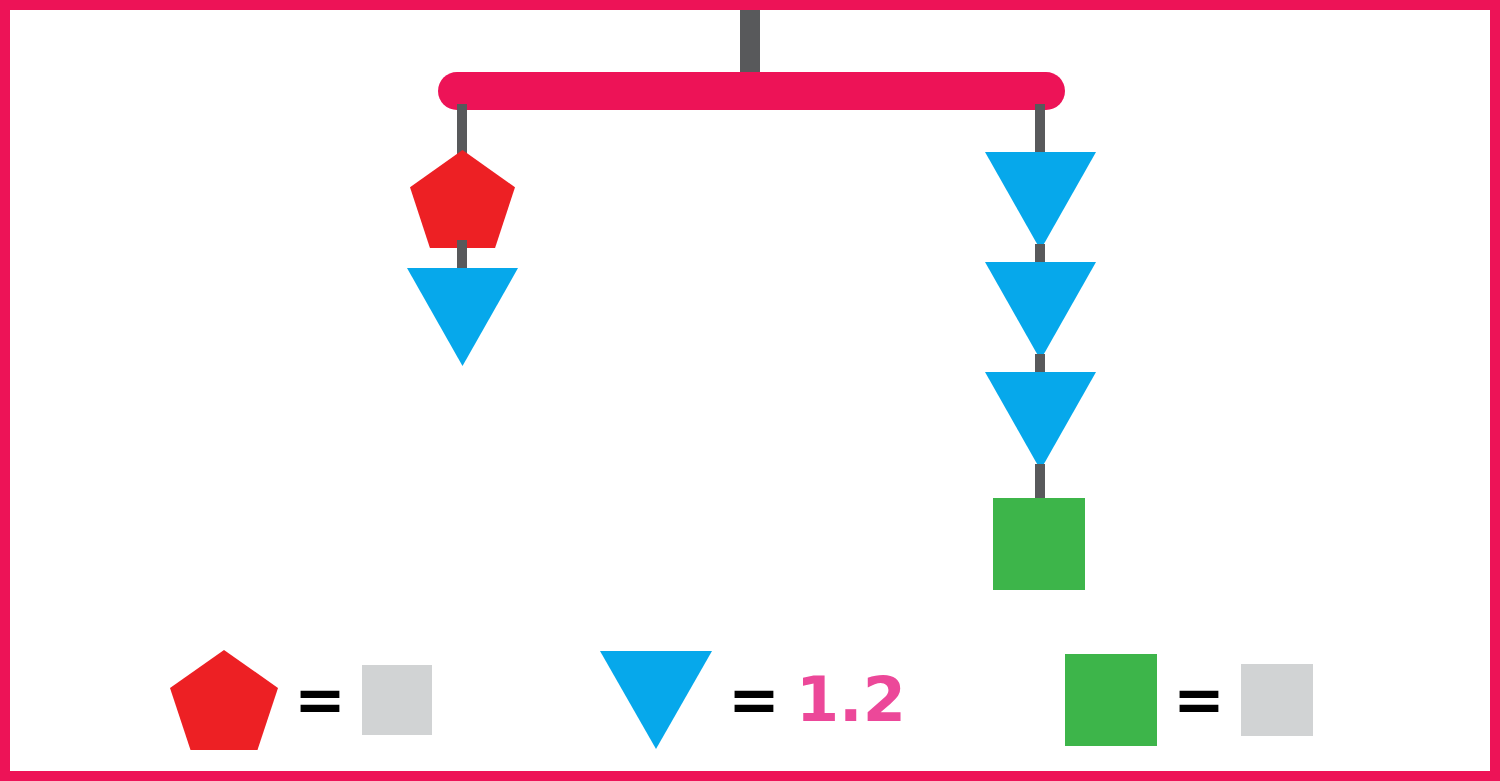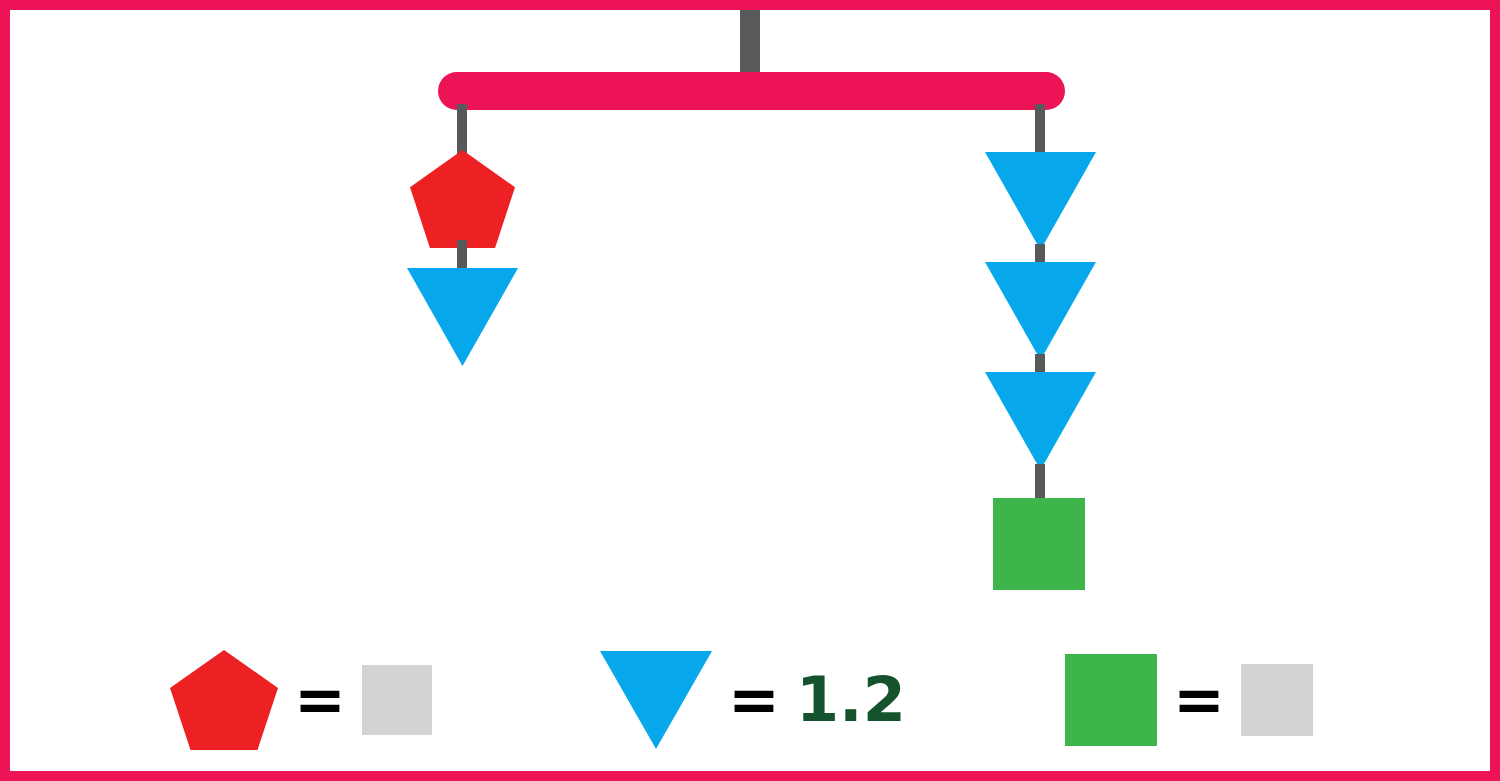--- a/index.html
+++ b/index.html
@@ -75,21 +75,21 @@
     font-weight: bold;
     color: #000000;
     line-height: 1;
     margin: 0 16px;
     flex: 0 0 auto;
   }
   .legend-val {
     font-family: "DejaVu Sans", sans-serif;
     font-size: 62px;
     font-weight: bold;
-    color: #14532d;
+    color: #ec4899;
     line-height: 1;
     flex: 0 0 auto;
   }
   .sw-pentagon {
     width: 108px; height: 100px;
     background: #ED2024;
     clip-path: polygon(50% 0%, 100% 38%, 81% 100%, 19% 100%, 0% 38%);
   }
   .sw-triangle {
     width: 112px; height: 98px;

